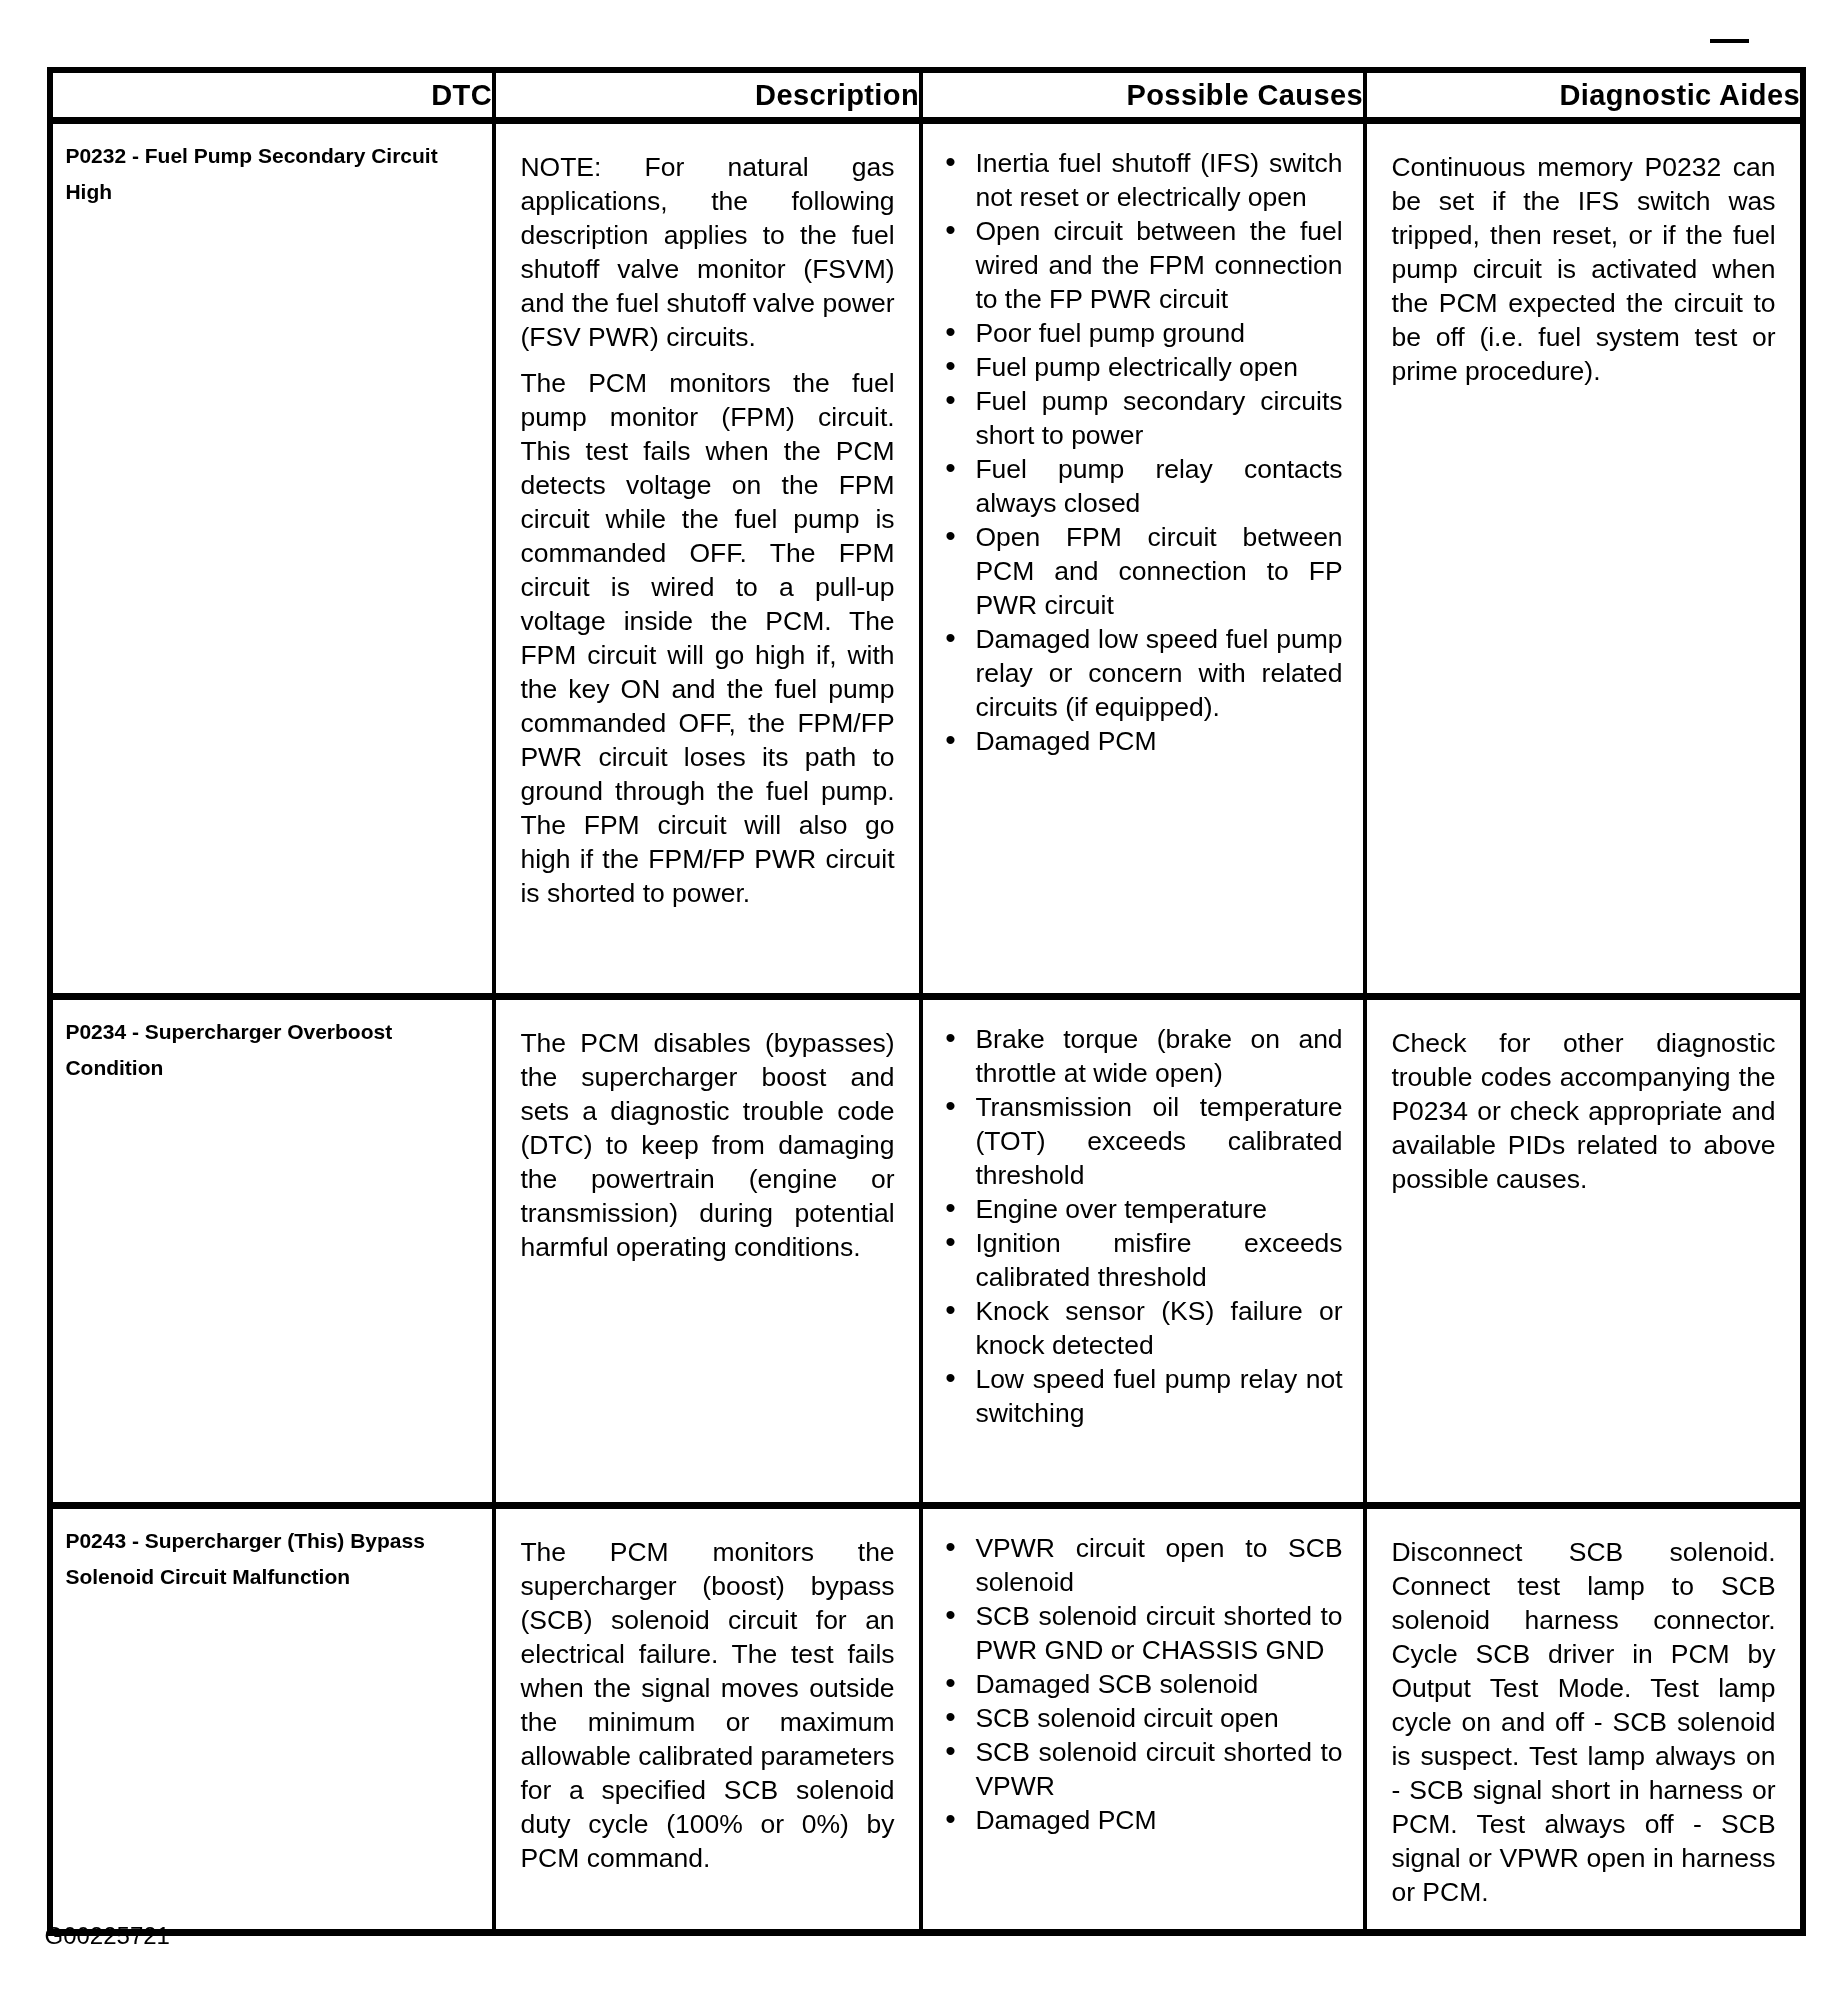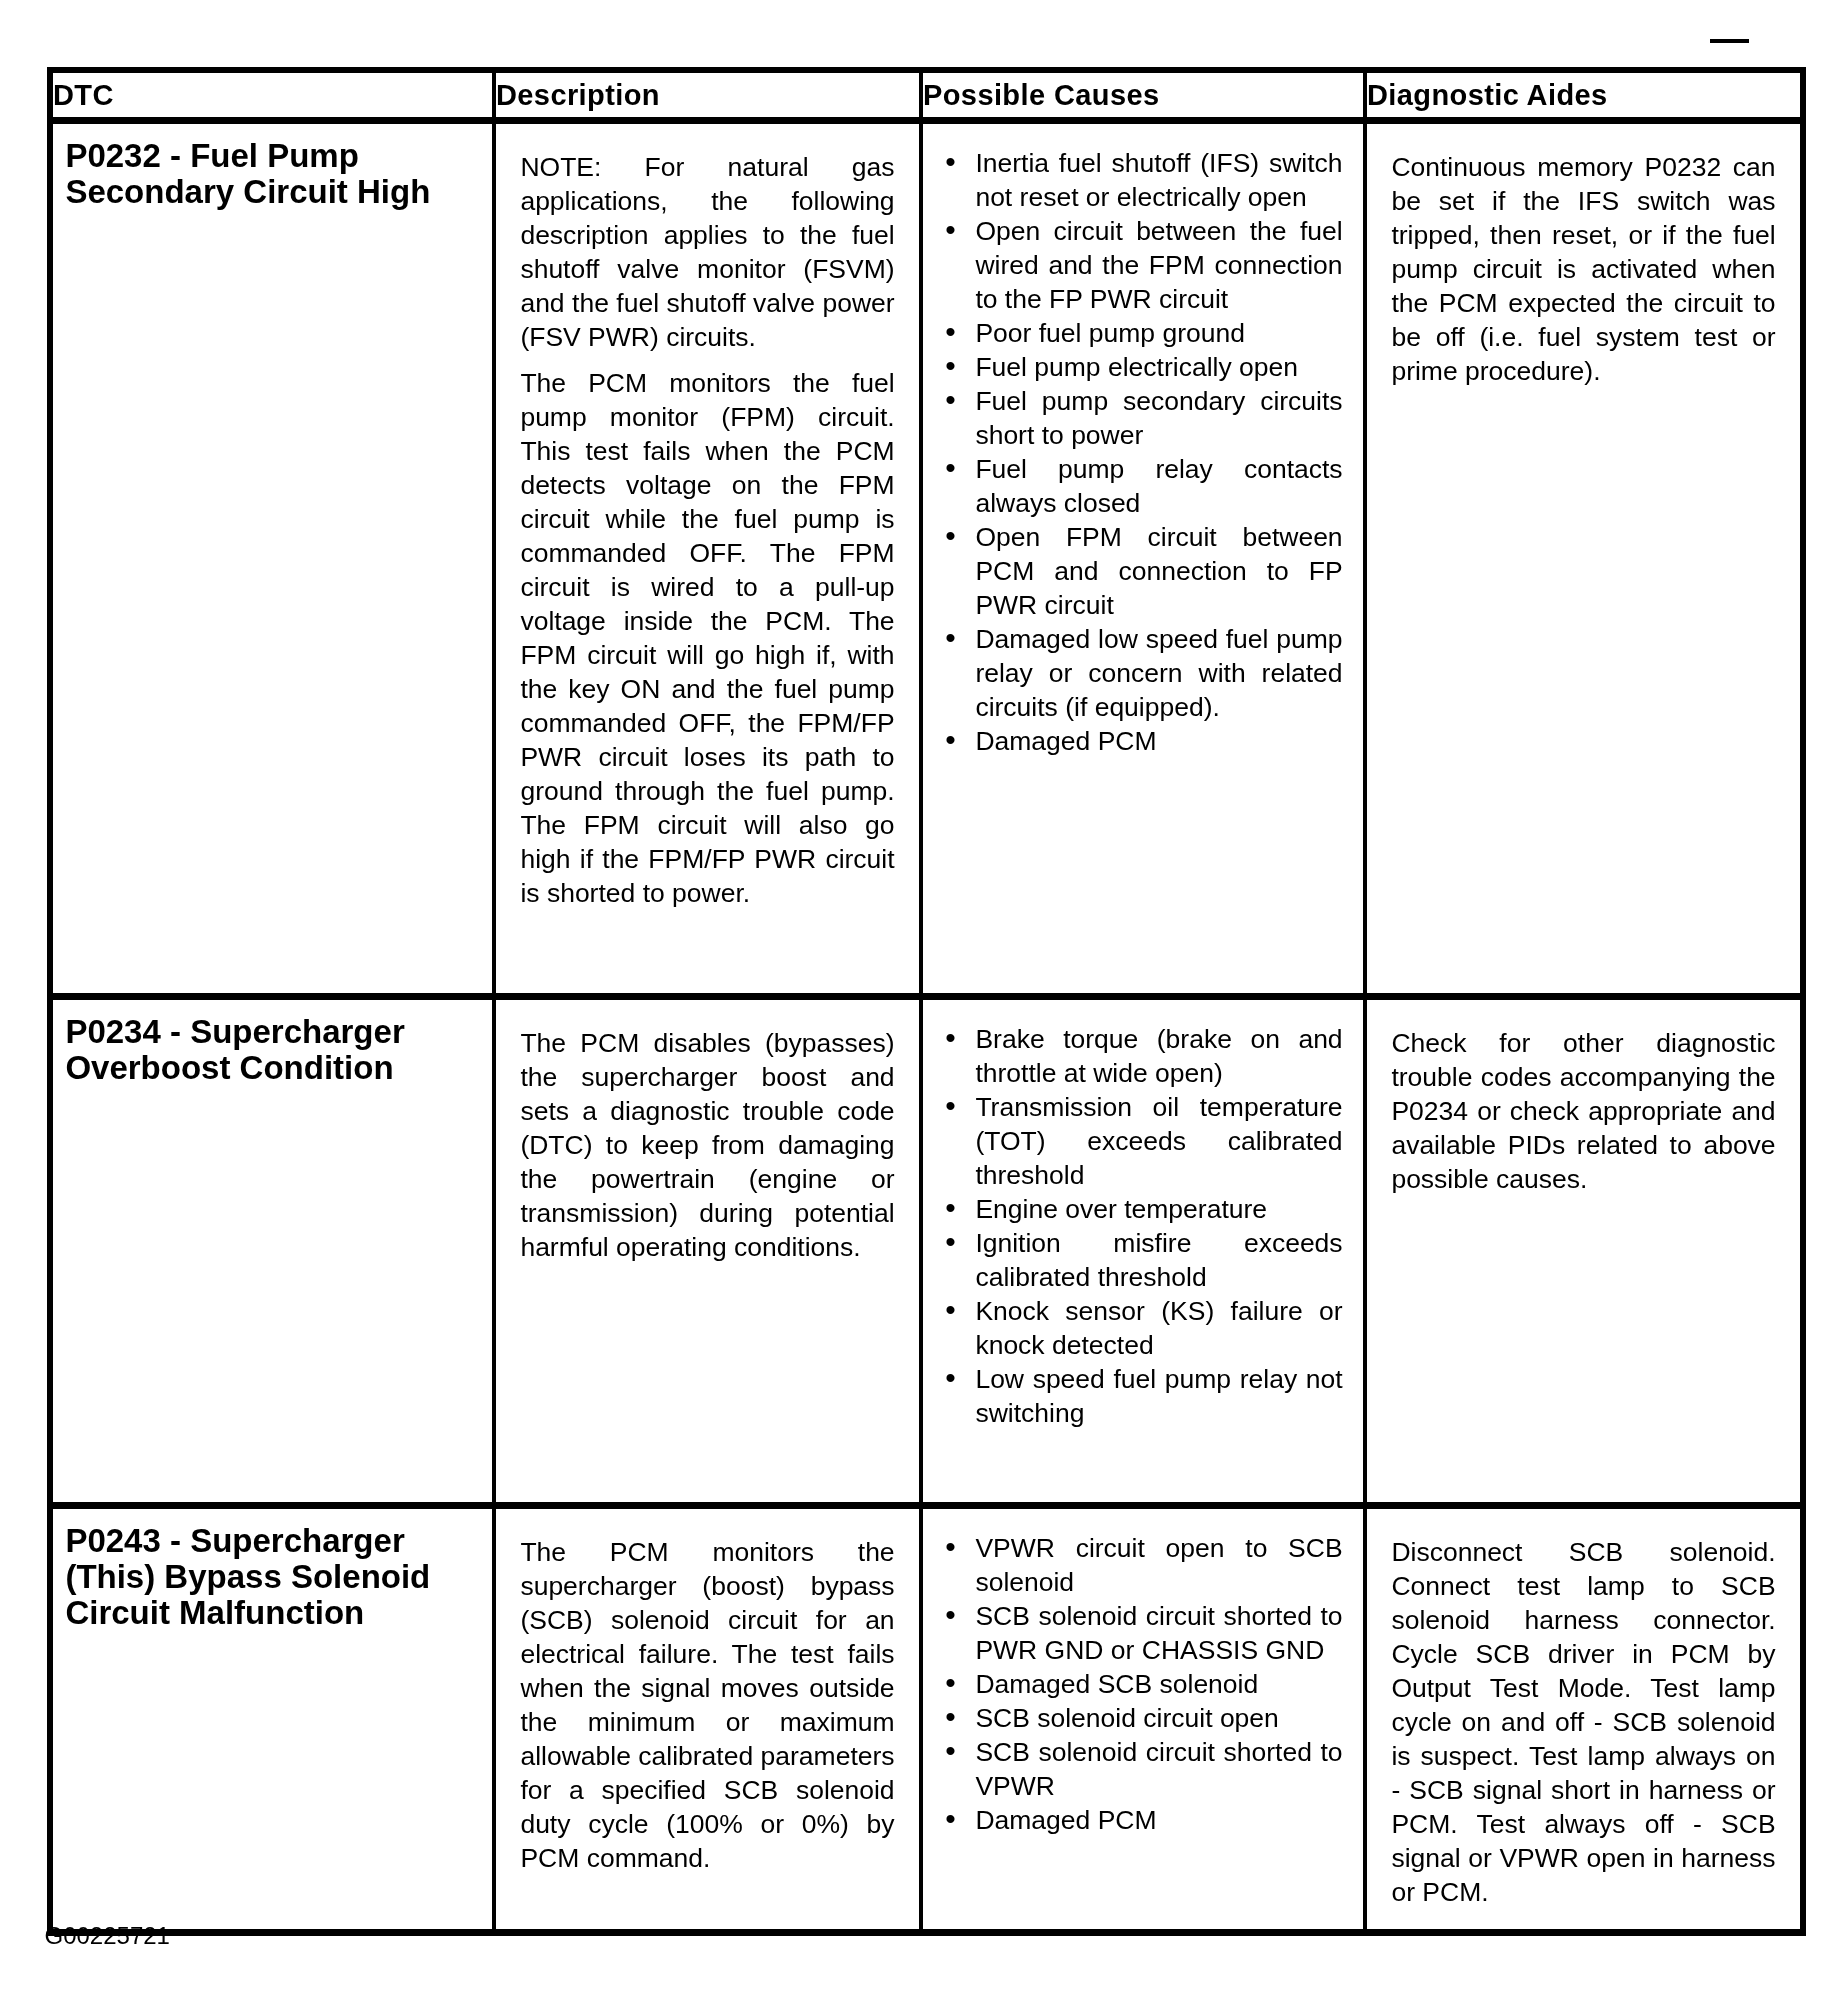--- a/index.html
+++ b/index.html
@@ -37,36 +37,36 @@
   thead tr { height: 50px; }
   tbody tr:nth-child(1) { height: 876px; }
   tbody tr:nth-child(2) { height: 509px; }
   tbody tr:nth-child(3) { height: 410px; }
 
   th {
     border: 4.4px solid #000;
     border-bottom: 7px solid #000;
     font-weight: bold;
     font-size: 29px;
-    text-align: left;
+    text-align: right;
     vertical-align: middle;
     padding: 1.8px 0 0 0;
     letter-spacing: 0.4px;
   }
   td {
     border: 4.4px solid #000;
     border-bottom: 7px solid #000;
     vertical-align: top;
     padding: 14px 12.4px 8.8px 12.4px;
     font-size: 26.5px;
     line-height: 34px;
   }
   .dtc-code {
     font-weight: bold;
-    font-size: 33px;
+    font-size: 21px;
     line-height: 36px;
   }
   .para {
     margin: 12px;
     text-align: justify;
   }
   ul.causes {
     margin: 8px;
     padding: 0;
     list-style: none;

